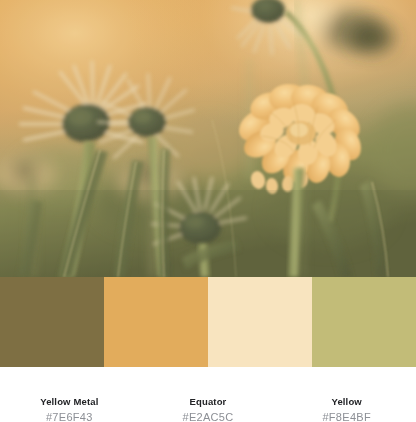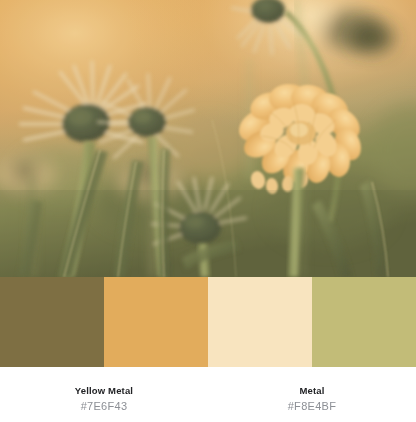--- a/index.html
+++ b/index.html
@@ -45,21 +45,21 @@
     width: 416px;
     height: 55px;
     background: #ffffff;
   }
   .label-cell {
     flex: 1 1 0;
     display: flex;
     flex-direction: column;
     align-items: center;
     justify-content: flex-start;
-    padding-top: 17px;
+    padding-top: 28px;
   }
   .color-name {
     font-size: 9.5px;
     font-weight: 700;
     color: #222326;
     letter-spacing: 0.15px;
     line-height: 13px;
     white-space: nowrap;
   }
   .color-hex {
@@ -311,21 +311,25 @@
     <div class="swatch" style="background:#C2BC78"></div>
   </div>
 
   <div id="label-band">
 
     <div class="label-cell">
       <div class="color-name">Yellow Metal</div>
       <div class="color-hex">#7E6F43</div>
     </div>
 
-
     <div class="label-cell">
-      <div class="color-name">Metal</div>
+      <div class="color-name">Equator</div>
+      <div class="color-hex">#E2AC5C</div>
+    </div>
+
+    <div class="label-cell">
+      <div class="color-name">Yellow</div>
       <div class="color-hex">#F8E4BF</div>
     </div>
 
 
   </div>
 </div>
 
 </body></html>

